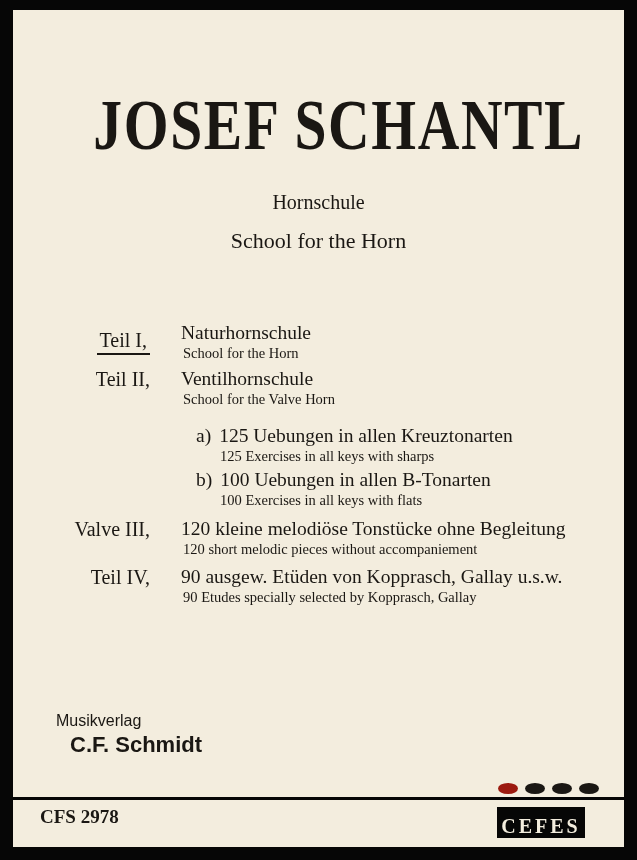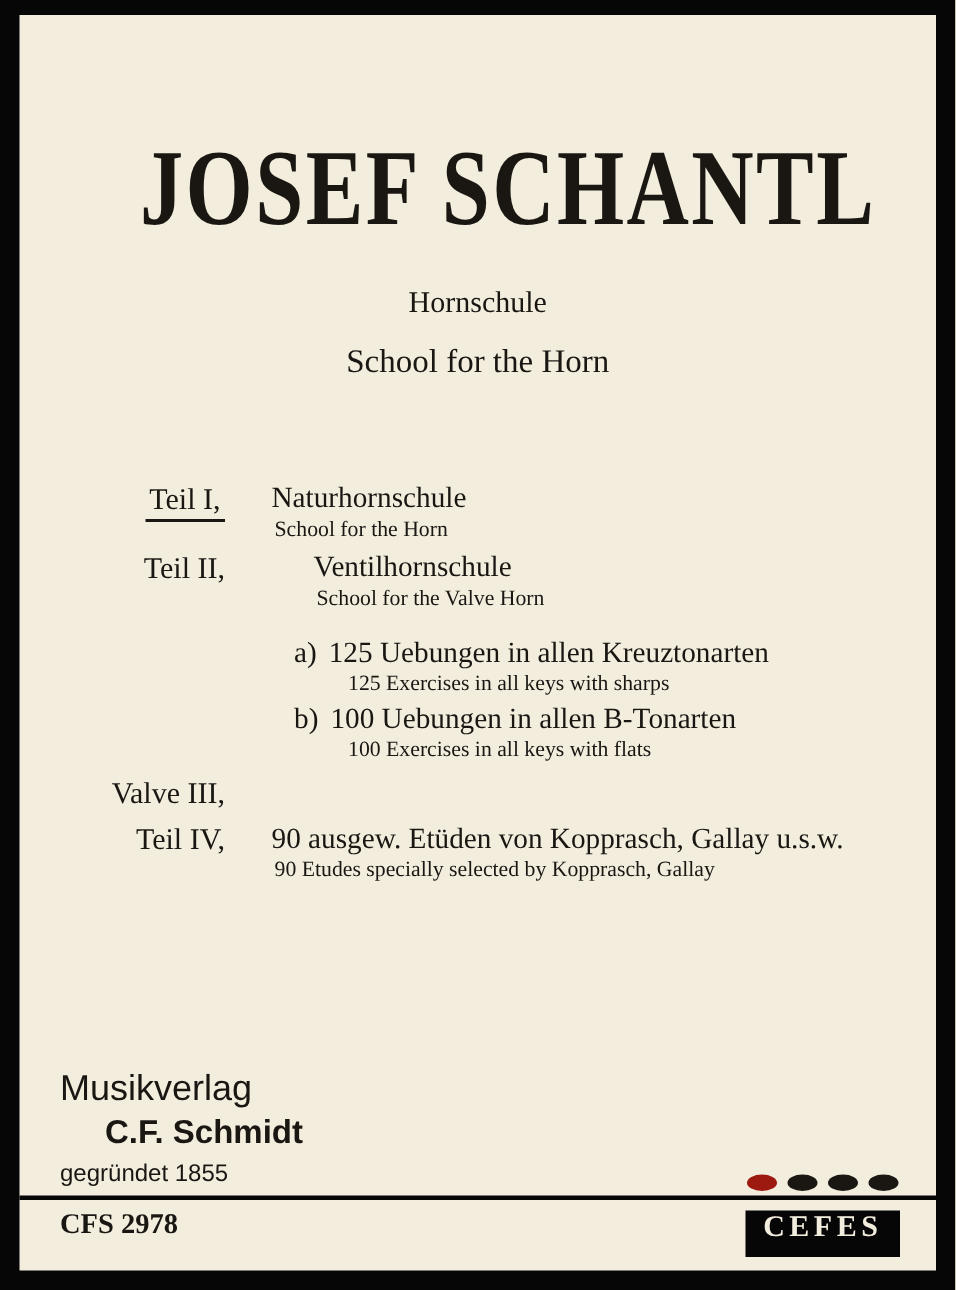--- a/index.html
+++ b/index.html
@@ -60,34 +60,34 @@
     white-space: nowrap;
   }
   .toc-label .u {
     display: inline-block;
     border-bottom: 2px solid var(--ink, #1a1713);
     padding: 0 3px 1px 3px;
   }
   .toc-titles { margin-left: 31px; }
   .t-de { font-size: 19.5px; line-height: 1.08; white-space: nowrap; }
   .t-en { font-size: 14.5px; line-height: 1.2; margin-top: 2px; margin-left: 2px; white-space: nowrap; }
-  .mb-a { margin-bottom: 6px; }
-  .mb-b { margin-bottom: 16px; gap: 28px; }
+  .mb-a { margin-bottom: 6px; align-items: center; }
+  .mb-b { margin-bottom: 16px; }
   .mb-c { margin-bottom: 4px; }
   .mb-d { margin-bottom: 8px; }
   .toc-sub { padding-left: 196px; }
   .sub-line1 { display: flex; gap: 8px; font-size: 19.5px; line-height: 1.08; white-space: nowrap; }
-  .sub-line2 { font-size: 14.5px; line-height: 1.2; margin-top: 2px; margin-left: 36px; white-space: nowrap; }
+  .sub-line2 { font-size: 14.5px; line-height: 1.2; margin-top: 2px; margin-left: 24px; white-space: nowrap; }
   
   .publisher {
     position: absolute;
     left: 40px; top: 712px;
     font-family: "Liberation Sans", sans-serif;
   }
-  .pub-type { font-size: 24px; }
+  .pub-type { font-size: 16px; margin-left: 16px; }
   .pub-name { font-size: 22px; font-weight: bold; margin-top: 2px; margin-left: 30px; }
   .pub-founded { font-size: 16px; margin-top: 6px; }
   
   .footer-rule {
     position: absolute;
     left: 13px; right: 13px; top: 797px;
     height: 3px;
     background: var(--frame, #060606);
   }
   .catalog {
@@ -105,25 +105,25 @@
   }
   .dot {
     width: 20px; height: 11px;
     border-radius: 50%;
     background: var(--ink, #1a1713);
   }
   .dot-red { background: var(--accent_red, #9c1a0f); }
   .logo-bar {
     position: absolute;
     left: 497px; top: 807px;
-    width: 103px; height: 31px;
+    width: 88px; height: 31px;
     background: var(--frame, #060606);
     color: var(--paper, #f3edde);
     display: flex;
-    align-items: flex-start;
+    align-items: flex-end;
     justify-content: center;
     font-family: "Liberation Serif", serif;
     font-size: 20px;
     font-weight: bold;
     letter-spacing: 3px;
   }
 </style>
 </head>
 <body>
 
@@ -167,36 +167,39 @@
     <div class="toc-sub mb-d">
       <div class="sub-line1">
         <span>b)</span>
         <span>100 Uebungen in allen B-Tonarten</span>
       </div>
       <div class="sub-line2">100 Exercises in all keys with flats</div>
     </div>
 
     <div class="toc-row mb-d">
       <div class="toc-label">Valve III,</div>
+      <div class="toc-titles">
+        <div class="t-de">120 kleine melodiöse Tonstücke ohne Begleitung</div>
+        <div class="t-en">120 short melodic pieces without accompaniement</div>
+      </div>
     </div>
 
     <div class="toc-row">
       <div class="toc-label">Teil IV,</div>
       <div class="toc-titles">
         <div class="t-de">90 ausgew. Etüden von Kopprasch, Gallay u.s.w.</div>
         <div class="t-en">90 Etudes specially selected by Kopprasch, Gallay</div>
       </div>
     </div>
 
   </div>
 
   <div class="publisher">
     <div class="pub-type">Musikverlag</div>
     <div class="pub-name">C.F. Schmidt</div>
-    <div class="pub-founded">gegründet 1855</div>
   </div>
 
   <div class="footer-rule"></div>
   <div class="catalog">CFS 2978</div>
 
   <div class="logo-dots">
     <div class="dot dot-red"></div>
     <div class="dot"></div>
     <div class="dot"></div>
     <div class="dot"></div>

